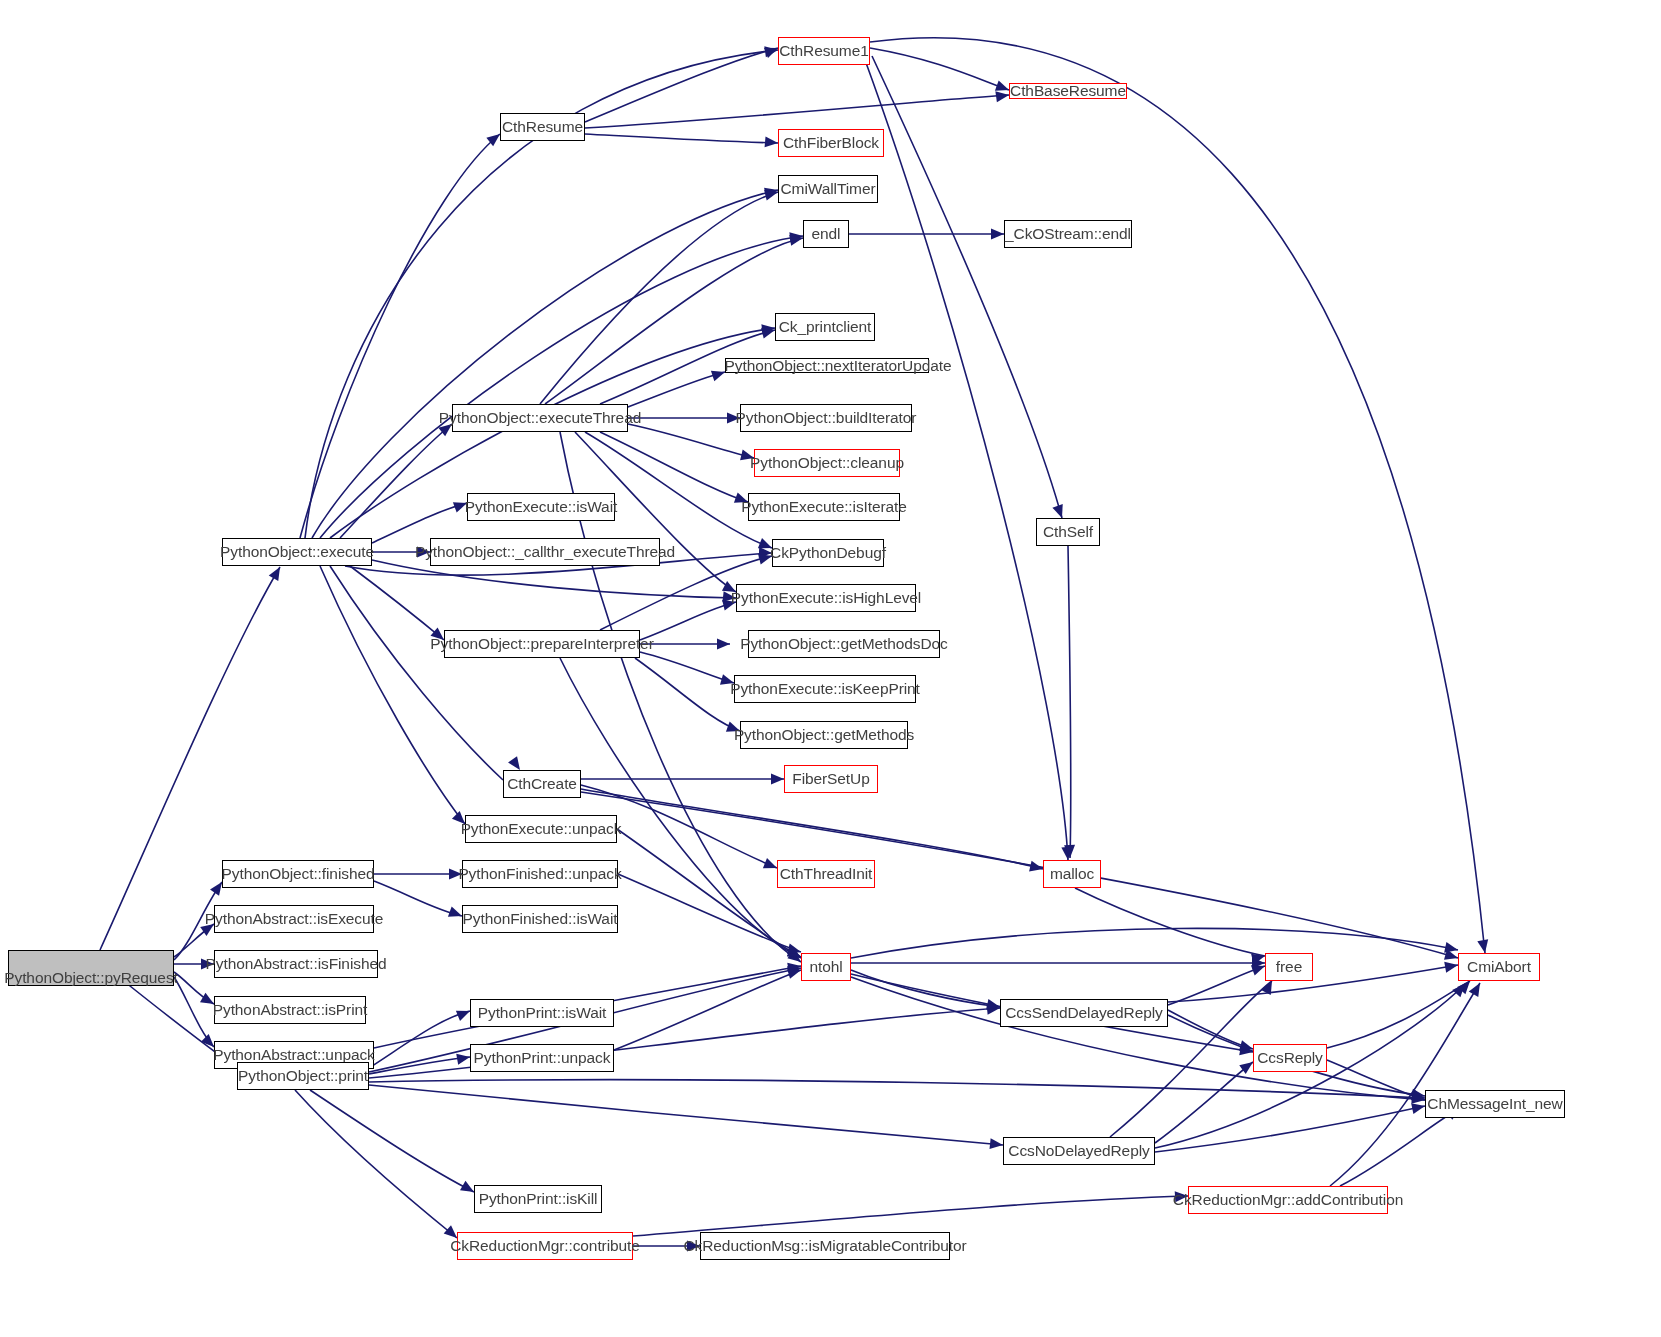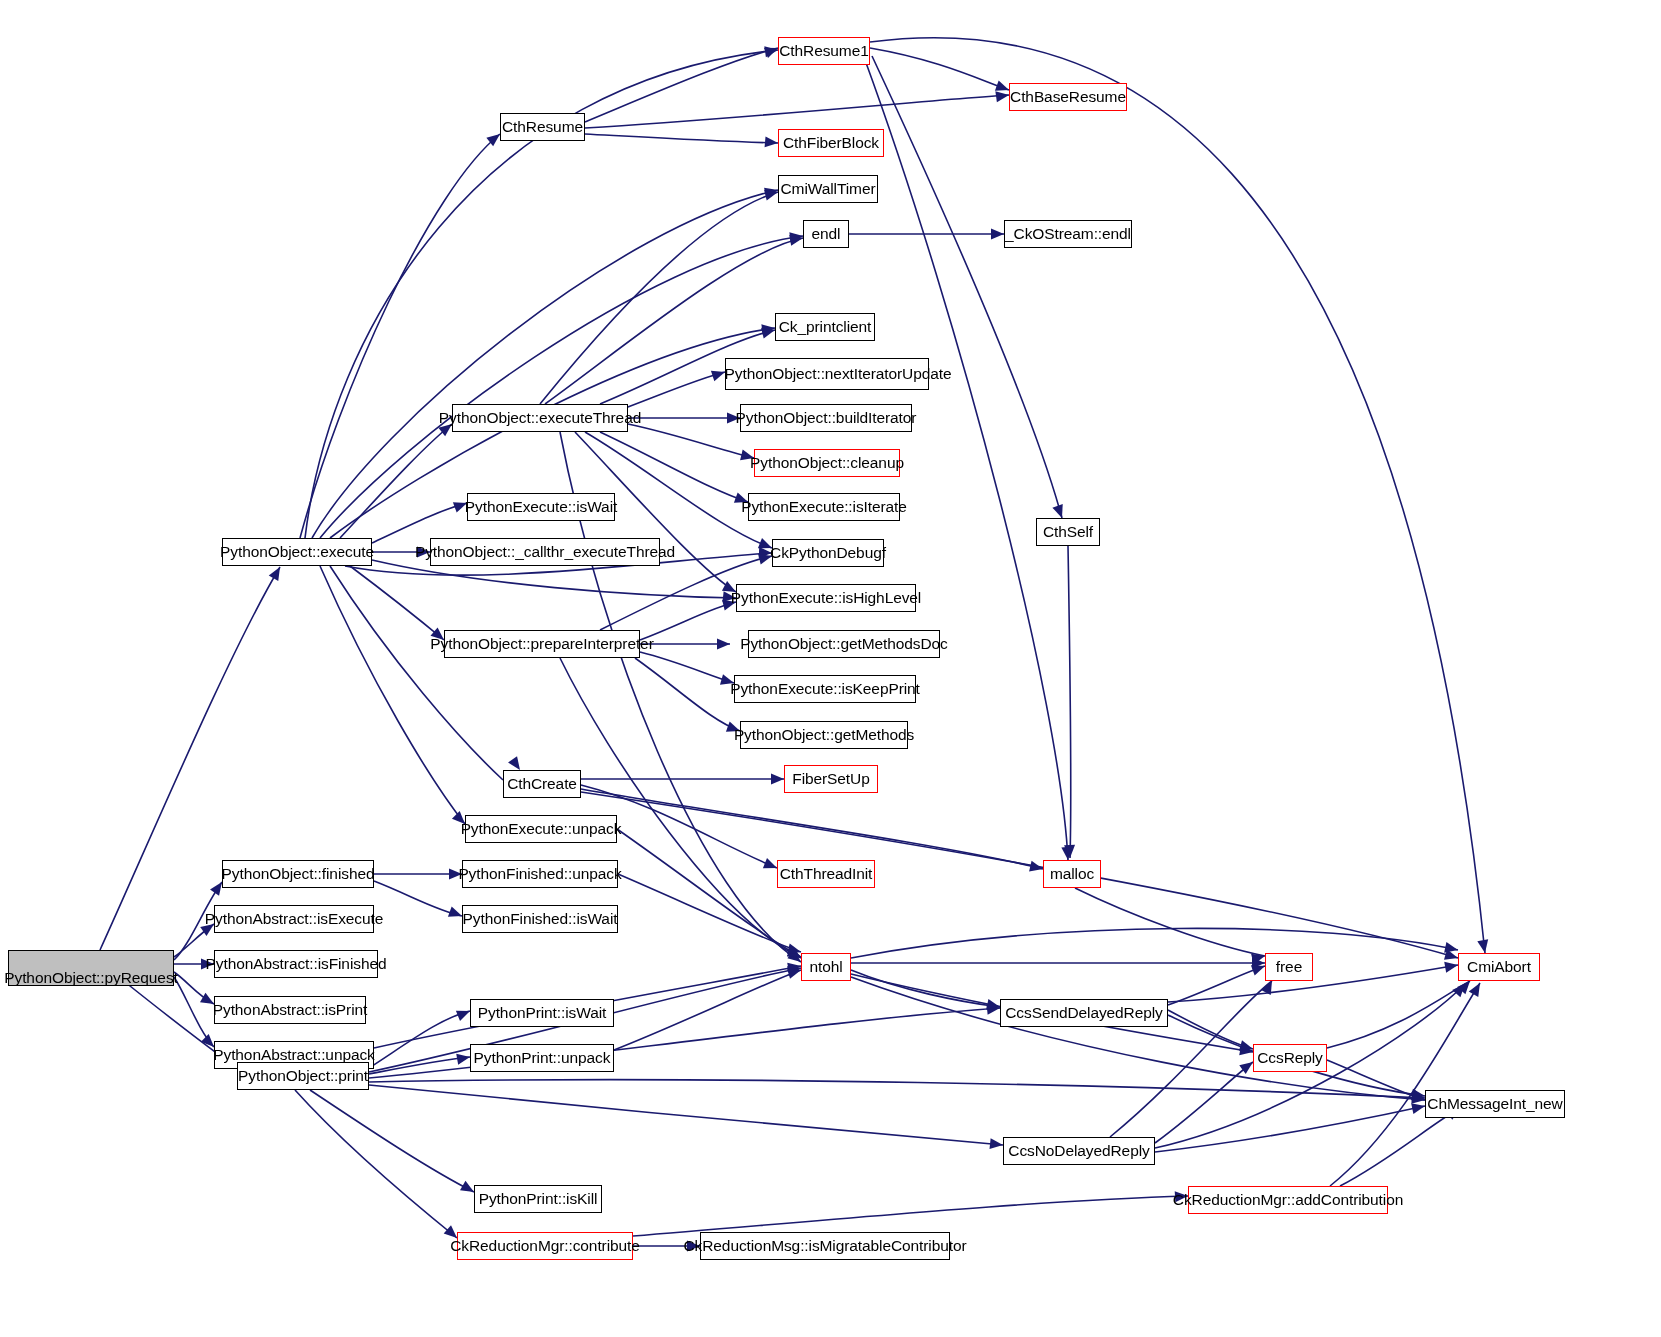--- a/index.html
+++ b/index.html
@@ -31,21 +31,21 @@
     stroke: none;
   }
   .node {
     position: absolute;
     box-sizing: border-box;
     background: #ffffff;
     border: 1.4px solid #000000;
     display: flex;
     align-items: center;
     justify-content: center;
-    color: #000000;
+    color: #404040;
     font-size: 15.5px;
     line-height: 1;
     white-space: nowrap;
     padding: 0 7px;
     letter-spacing: -0.1px;
   }
   .node.red { border-color: #ff0000; }
   .node.filled { background: #bfbfbf; }
 </style>
 </head>
@@ -283,21 +283,21 @@
       </div>
       <div class="node" style="left: 465px; top: 815px; width: 152px; height: 28px;">
         <span>PythonExecute::unpack</span>
       </div>
       <div class="node" style="left: 500px; top: 113px; width: 85px; height: 28px;">
         <span>CthResume</span>
       </div>
       <div class="node" style="left: 775px; top: 313px; width: 100px; height: 28px;">
         <span>Ck_printclient</span>
       </div>
-      <div class="node" style="left: 725px; top: 358px; width: 204px; height: 32px; padding-left: 29px;">
+      <div class="node" style="left: 725px; top: 358px; width: 204px; height: 15px; padding-left: 29px;">
         <span>PythonObject::nextIteratorUpdate</span>
       </div>
       <div class="node" style="left: 740px; top: 404px; width: 172px; height: 28px;">
         <span>PythonObject::buildIterator</span>
       </div>
       <div class="node red" style="left: 754px; top: 449px; width: 146px; height: 28px;">
         <span>PythonObject::cleanup</span>
       </div>
       <div class="node" style="left: 748px; top: 493px; width: 152px; height: 28px;">
         <span>PythonExecute::isIterate</span>
@@ -322,21 +322,21 @@
       </div>
       <div class="node red" style="left: 777px; top: 860px; width: 98px; height: 28px;">
         <span>CthThreadInit</span>
       </div>
       <div class="node red" style="left: 801px; top: 953px; width: 50px; height: 28px;">
         <span>ntohl</span>
       </div>
       <div class="node red" style="left: 778px; top: 37px; width: 92px; height: 28px;">
         <span>CthResume1</span>
       </div>
-      <div class="node red" style="left: 1009px; top: 83px; width: 118px; height: 28px;">
+      <div class="node red" style="left: 1009px; top: 83px; width: 118px; height: 16px;">
         <span>CthBaseResume</span>
       </div>
       <div class="node red" style="left: 778px; top: 129px; width: 106px; height: 28px;">
         <span>CthFiberBlock</span>
       </div>
       <div class="node" style="left: 778px; top: 175px; width: 100px; height: 28px;">
         <span>CmiWallTimer</span>
       </div>
       <div class="node" style="left: 803px; top: 220px; width: 46px; height: 28px;">
         <span>endl</span>

